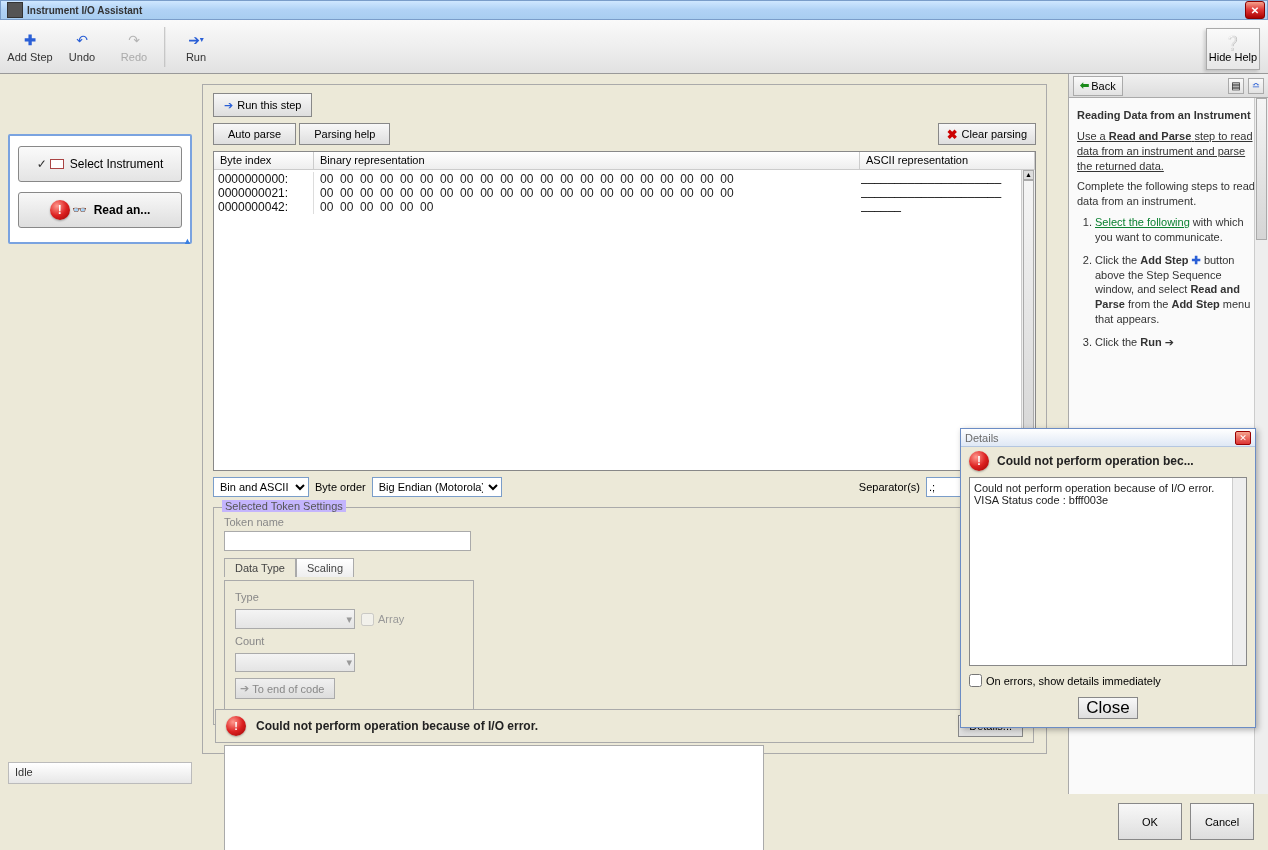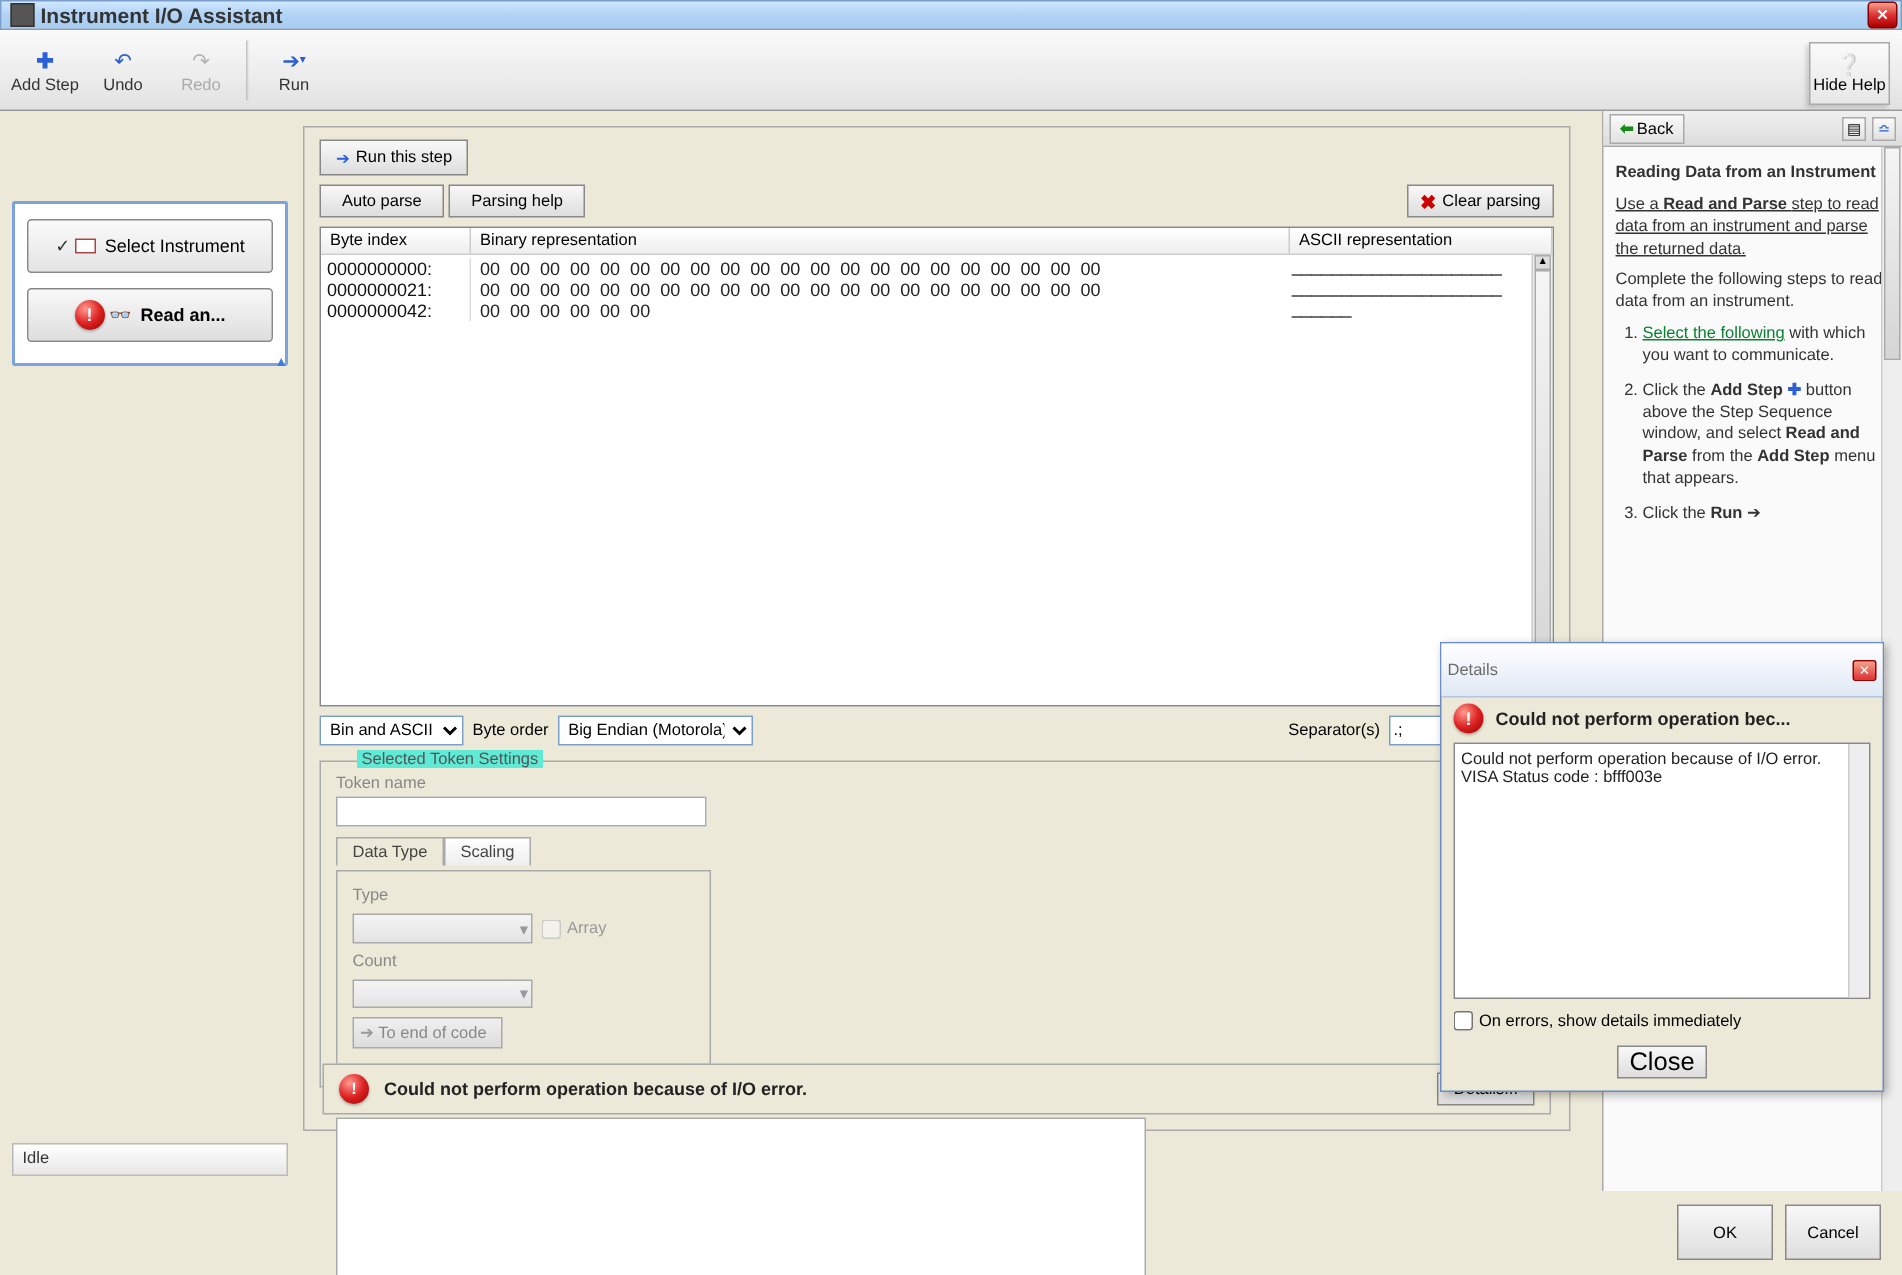--- a/index.html
+++ b/index.html
@@ -1,21 +1,21 @@
 <!DOCTYPE html>
 <html><head>
 <meta charset="utf-8">
 <style>
 * { box-sizing: border-box; margin: 0; padding: 0; font-family: Tahoma, Arial, sans-serif; }
 body { background: #ece9d8; width: 1268px; height: 850px; overflow: hidden; position: relative; font-size: 11px; }
 
 
 .titlebar { height: 20px; background: linear-gradient(180deg, #cfe7ff 0%, #b0d2f5 50%, #a8cdf0 100%); border: 1px solid #7a9dc9; display: flex; align-items: center; padding: 0 2px; }
 .titlebar .titleicon { width: 16px; height: 16px; margin: 0 4px; background: #555; border: 1px solid #333; }
-.titlebar .titletext { flex: 1; font-weight: bold; color: #333; font-size: 14px; }
+.titlebar .titletext { flex: 1; font-weight: bold; color: #333; font-size: 10px; }
 .titlebar .closebtn { width: 20px; height: 18px; background: linear-gradient(180deg,#f5a28d,#d33,#a00); border: 1px solid #800; border-radius: 3px; display: flex; align-items: center; justify-content: center; color: #fff; font-weight: bold; cursor: pointer; font-size: 10px; }
 
 
 .toolbar { height: 54px; background: linear-gradient(180deg,#fafafa 0%,#ececec 60%,#e1e1e1 100%); border-bottom: 1px solid #999; display: flex; align-items: center; padding: 0 4px; position: relative; }
 .tbtn { display: flex; flex-direction: column; align-items: center; justify-content: center; width: 48px; height: 48px; margin: 0 2px; border: 1px solid transparent; cursor: pointer; font-size: 11px; color: #333; }
 .tbtn.disabled { color: #aaa; }
 .tbtn .ico { width: 18px; height: 18px; margin-bottom: 2px; display: flex; align-items: center; justify-content: center; font-size: 14px; }
 .toolbar .sep { width: 2px; height: 40px; background: linear-gradient(90deg,#bbb,transparent); margin: 0 4px; }
 .hidehelp { position: absolute; right: 8px; top: 8px; width: 54px; height: 42px; border: 1px solid #aaa; box-shadow: -2px 2px 3px rgba(0,0,0,0.15); background: linear-gradient(180deg,#fafafa,#e7e7e7); display: flex; flex-direction: column; align-items: center; justify-content: center; cursor: pointer; font-size: 11px; }
 
@@ -50,21 +50,21 @@
 .ascol div{ height:14px; overflow:hidden;}
 .hexpanel .scrollbar{position:absolute; right:0; top:18px; bottom:0; width:14px; background:#eee; border-left:1px solid #ccc;}
 .hexpanel .scrollbar .thumb{ position:absolute; top:0; left:1px; right:1px; height:278px; background:linear-gradient(180deg,#f5f5f5,#d5d5d5); border:1px solid #aaa;}
 .hexpanel .scrollbar .arrow{ position:absolute; left:1px; right:1px; height:10px; background:#ddd; border:1px solid #aaa; font-size:7px; text-align:center; line-height:8px;}
 
 .viewrow { display:flex; align-items:center; margin-top:6px; gap:6px; font-size:11px;}
 select, input[type=text]{ border:1px solid #7a9dc9; background:#fff; height:20px; font-size:11px; padding:0 2px;}
 .viewrow .spacer{flex:1}
 
 .tokbox { margin-top:10px; border:1px solid #aaa; position:relative; padding:8px 10px 10px; height:218px;}
-.tokbox .legend{ position:absolute; top:-8px; left:24px; background:#5eead4; color:#555; padding:0 3px; font-size:11px;}
+.tokbox .legend{ position:absolute; top:-8px; left:8px; background:#c4b5fd; color:#555; padding:0 3px; font-size:11px;}
 .tokgrid { display:flex; gap:20px;flex-direction:column;}
 .tokgrid .col { display:flex; flex-direction:column; gap:3px;}
 .graylbl{ color:#888; font-size:11px;}
 .dinput { width:247px; height:20px; border:1px solid #aaa; background:#fff;}
 .tabs { display:flex; margin-top:4px;}
 .tab { border:1px solid #aaa; border-bottom:none; background:linear-gradient(180deg,#fff,#eee); padding:3px 10px; cursor:pointer; font-size:11px; color:#444;}
 .tab.sel{ background:#ece9d8; font-weight:normal;}
 .token-panel{ border:1px solid #aaa; width:250px; height:130px; background:#ece9d8; padding:10px; display:flex; flex-direction:column; gap:6px;}
 .tkin{ display:flex; align-items:center; gap:6px;}
 .tksel{ width:120px; height:20px; border:1px solid #aaa; background:linear-gradient(180deg,#f4f4f4,#e4e4e4); color:#999;}
@@ -89,21 +89,21 @@
 .helpbody li{ margin-bottom:8px;}
 .right .sb{ position:absolute; right:0; top:24px; bottom:0; width:14px; background:#eee; border-left:1px solid #ccc;}
 .right .sb .thumb{ position:absolute; top:0; left:1px; right:1px; height:142px; background:linear-gradient(180deg,#f5f5f5,#d5d5d5); border:1px solid #aaa;}
 
 
 .footer{ position:absolute; bottom:10px; right:14px; display:flex; gap:8px;}
 .footer button{ width:64px; height:37px; border:1px solid #888; background:linear-gradient(180deg,#f8f8f8,#dedede); cursor:pointer; font-size:11px;}
 
 
 .dialog{ position:absolute; left:960px; top:428px; width:296px; height:300px; background:#ece9d8; border:1px solid #6b8cc4; box-shadow: 2px 2px 6px rgba(0,0,0,0.3); display:flex; flex-direction:column;}
-.dialog .dtitle{ height:36px; background: linear-gradient(180deg,#fff,#dfe8f5); border-bottom:1px solid #b4c6e0; display:flex; align-items:center; padding:0 4px; color:#6b6b6b; font-size:11px;}
+.dialog .dtitle{ height:18px; background: linear-gradient(180deg,#fff,#dfe8f5); border-bottom:1px solid #b4c6e0; display:flex; align-items:center; padding:0 4px; color:#6b6b6b; font-size:11px;}
 .dialog .dtitle .dx{ margin-left:auto; width:16px; height:14px; background:linear-gradient(180deg,#f5a28d,#d33); border:1px solid #900; color:#fff; font-size:9px; display:flex; align-items:center; justify-content:center; cursor:pointer; border-radius:2px;}
 .dialog .dhead{ display:flex; align-items:center; gap:8px; padding:4px 8px; font-weight:bold; font-size:12px; color:#222;}
 .dialog .darea{ flex:1; margin:2px 8px; border:1px solid #888; background:#fff; padding:4px; font-size:11px; color:#222; overflow:auto; position:relative;}
 .dialog .darea .asb{position:absolute; right:0; top:0; bottom:0; width:14px; background:#eee; border-left:1px solid #ccc;}
 .dialog .dchk{ padding:6px 8px; display:flex; align-items:center; gap:4px; font-size:11px;}
 .dialog .dfoot{ padding:4px 8px 8px; text-align:center;}
 .dialog .dfoot button{ width:60px; height:22px; border:1px solid #888; background:linear-gradient(180deg,#f8f8f8,#dedede); cursor:pointer; font-size:17px;}
 </style>
 </head>
 <body>

